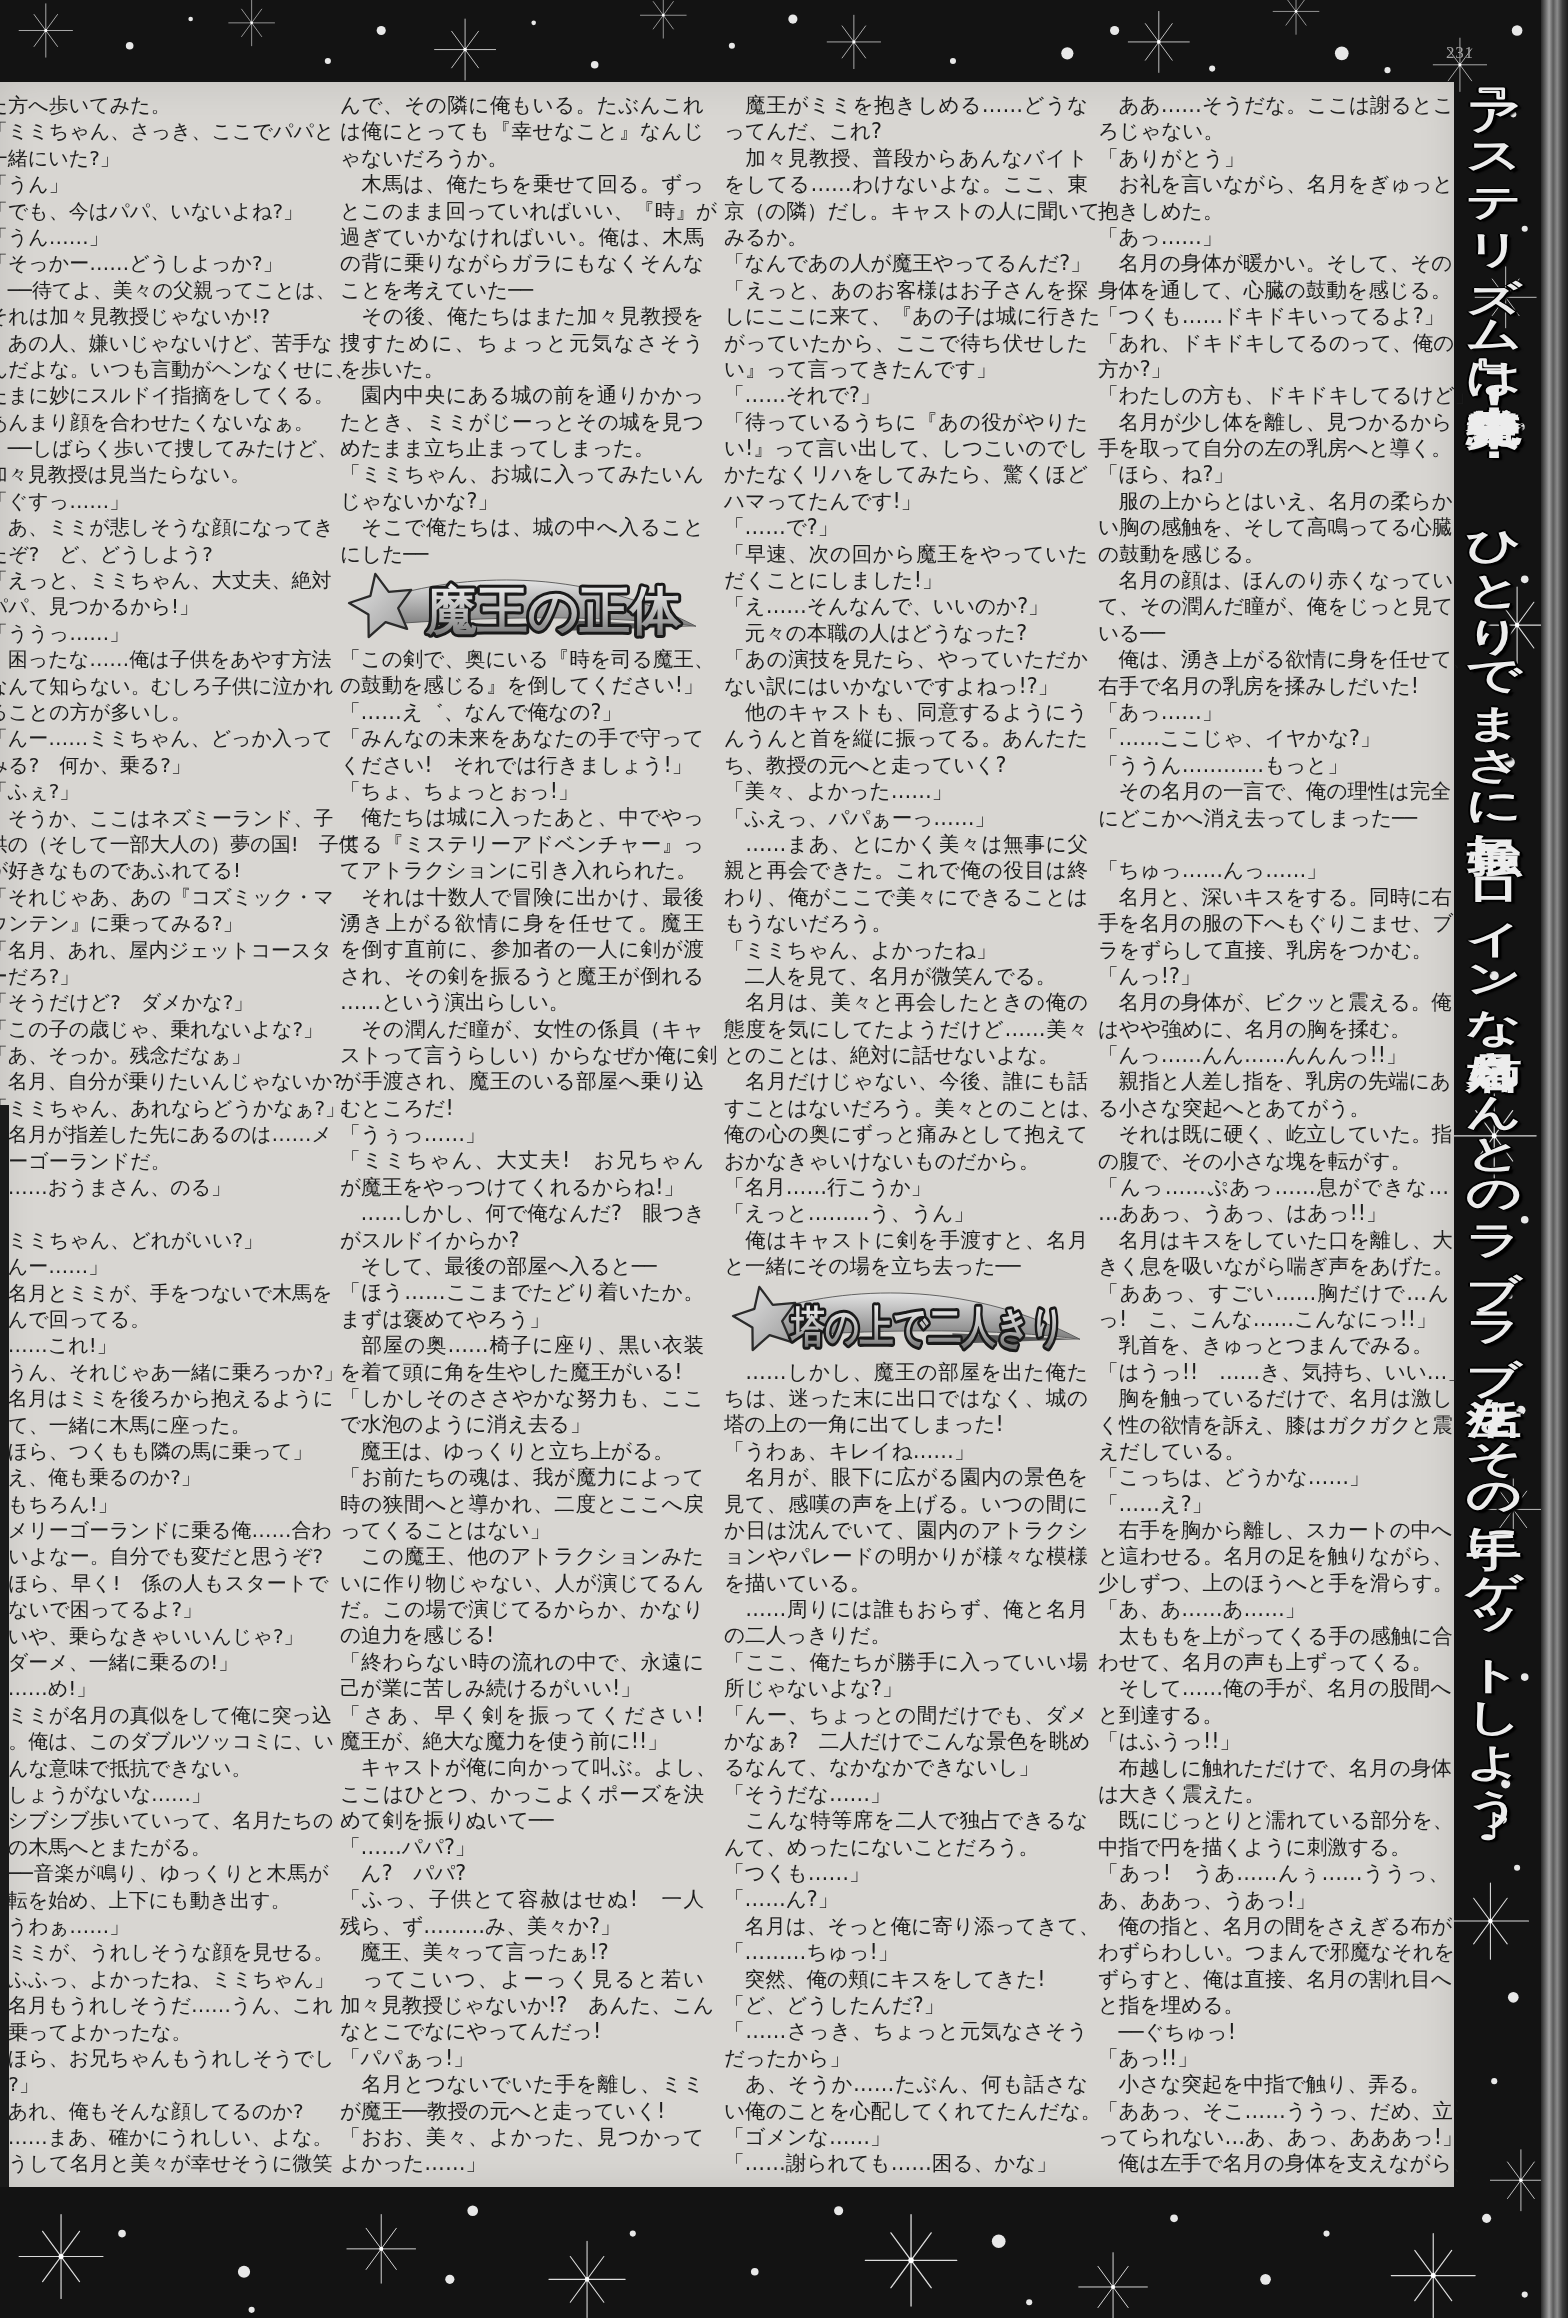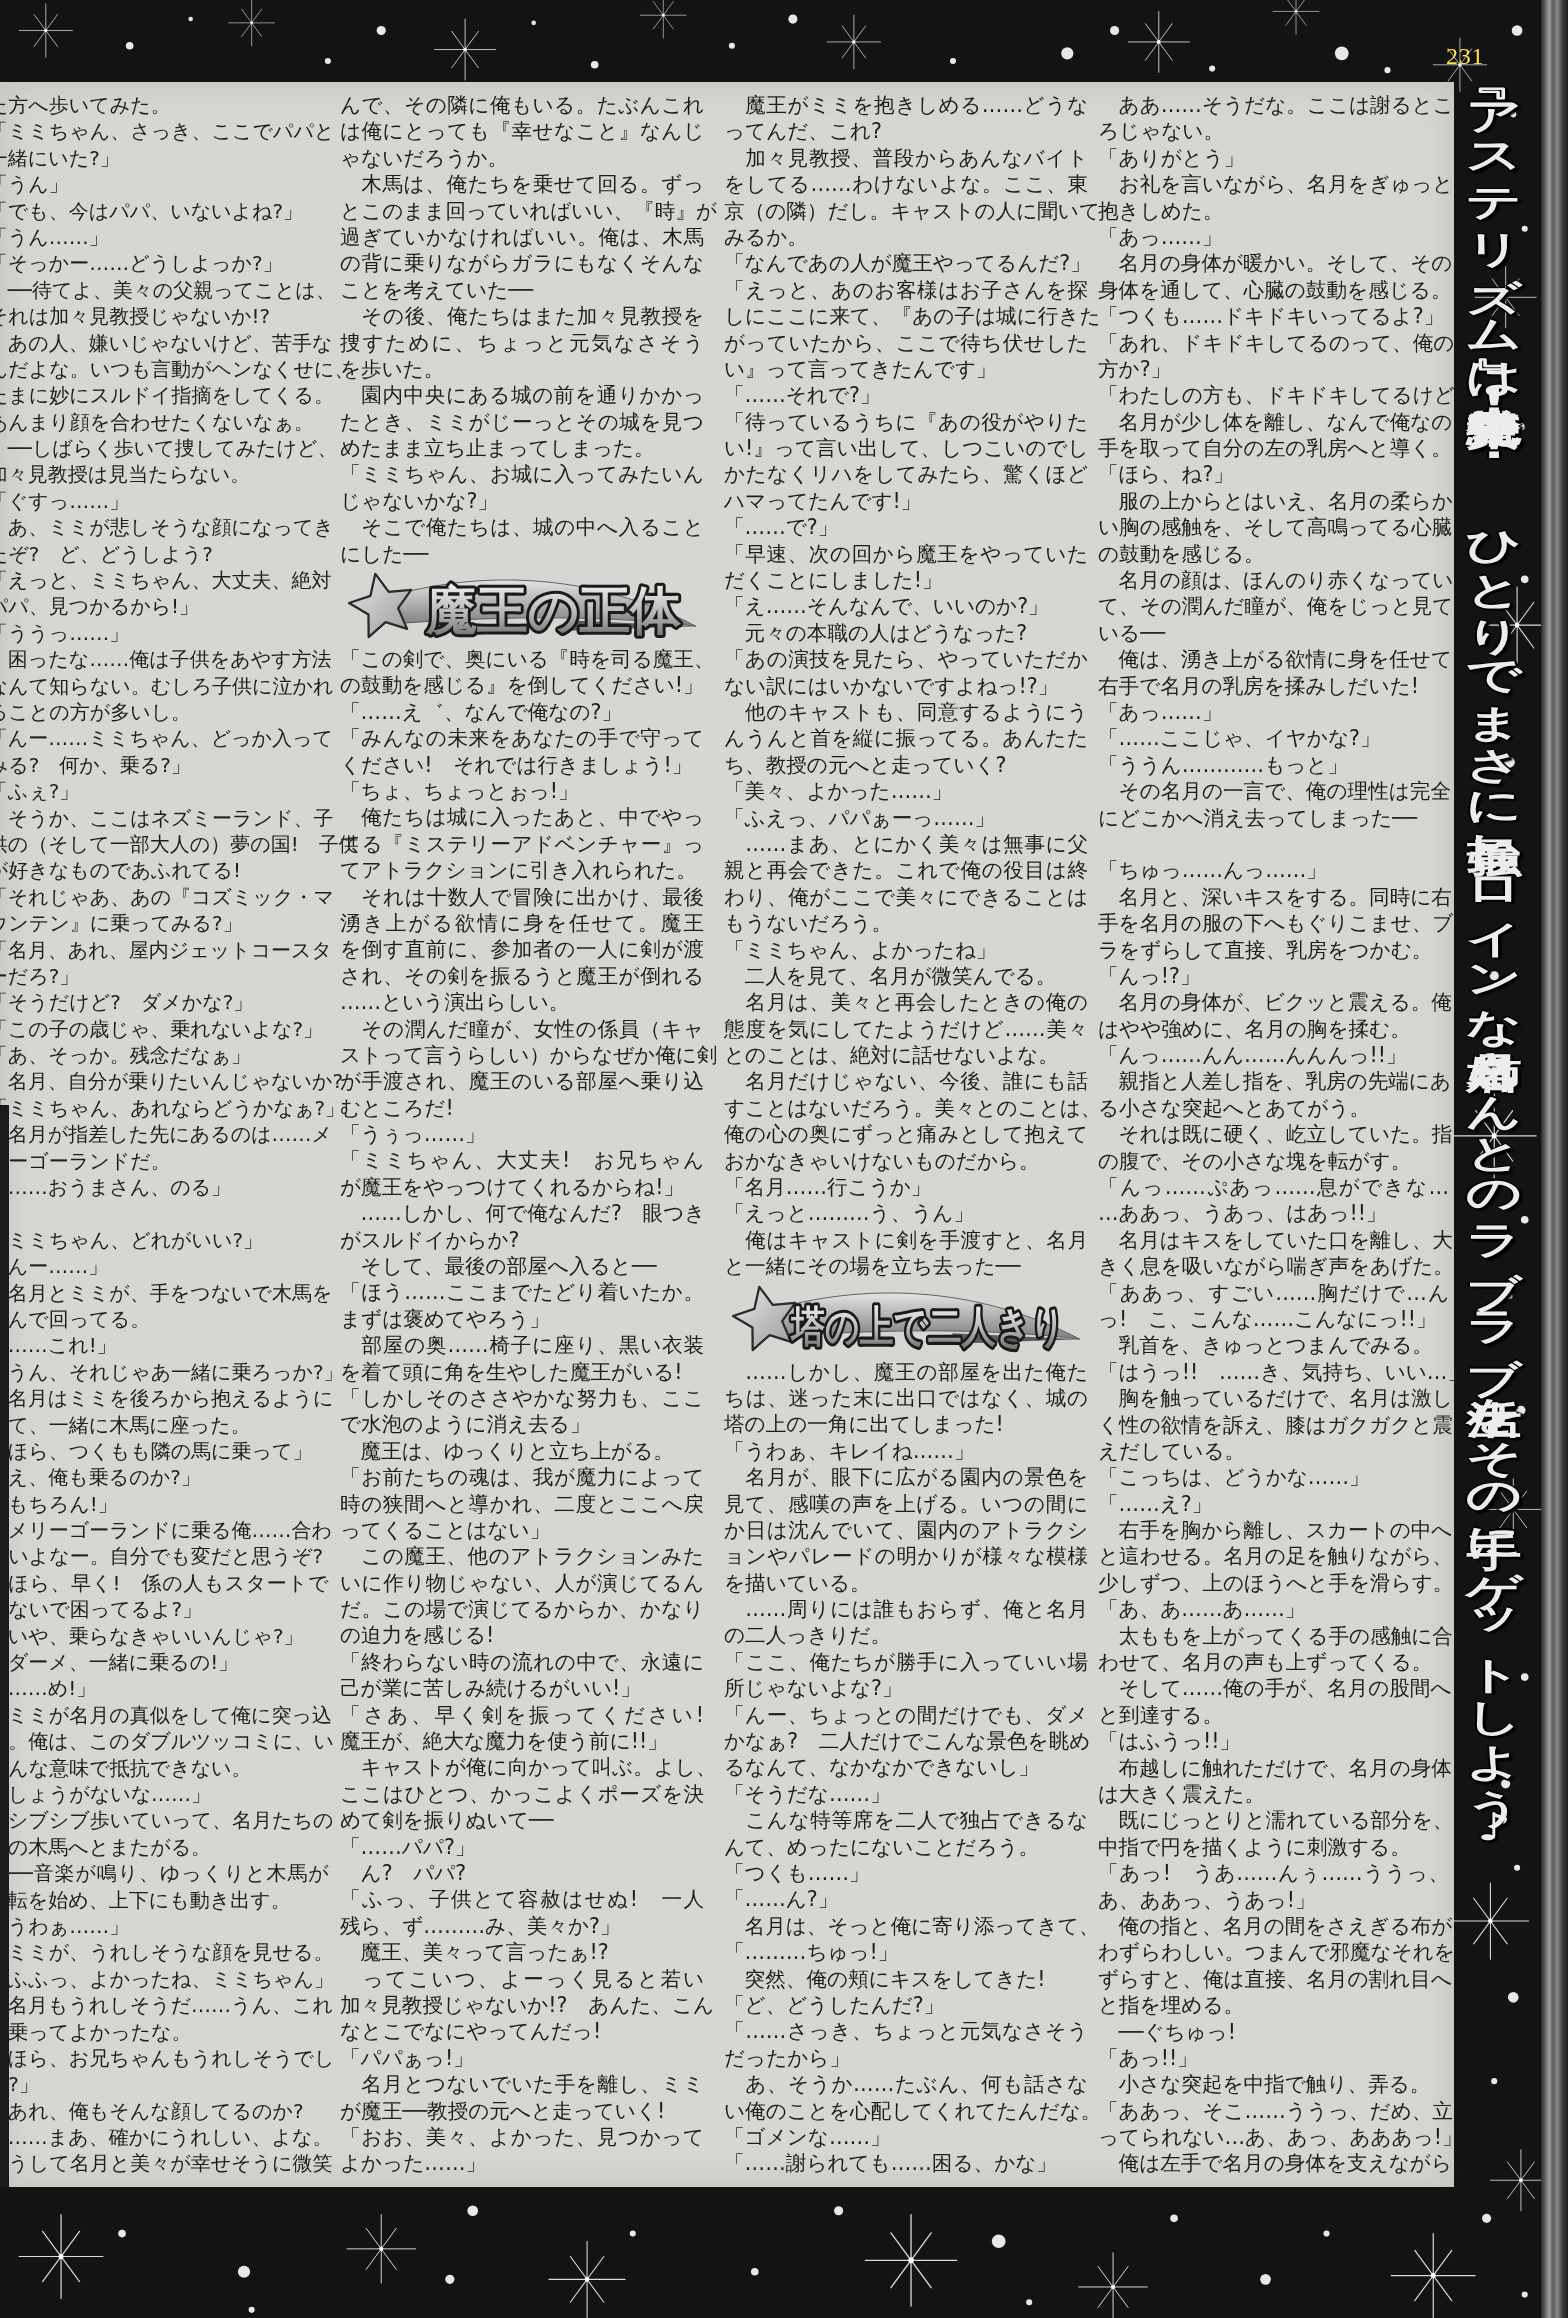--- a/index.html
+++ b/index.html
@@ -27,22 +27,22 @@
   #c1 { left: -12.2px; width: 341px; font-size: 20px; }
   #c2 { left: 340px; width: 364px; }
   #c3 { left: 724px; width: 364px; }
   #c4 { left: 1098px; width: 351px; }
   .scan-edge {
     position: absolute; left: 0; top: 1105px; width: 9.1px; height: 1082px;
     background: #1a1a1a; z-index: 3;
   }
   .pagenum {
     position: absolute; left: 1446px; top: 43px; z-index: 2;
-    font-family: "Liberation Serif", serif; font-size: 24px;
-    color: #fde047; letter-spacing: 0.8px;
+    font-family: "Liberation Serif", serif; font-size: 17px;
+    color: #a3a3a3; letter-spacing: 0.8px;
   }
   .banner {
     position: absolute; left: 1456px; top: 76px; width: 76px; height: 2134px;
     z-index: 2; display: flex; justify-content: center;
   }
   .banner-text {
     writing-mode: vertical-rl; text-orientation: upright;
     font-size: 38px; font-weight: bold; line-height: 76px;
     color: var(--banner, #ececec); white-space: nowrap;
     transform: scaleX(1.45);
@@ -435,21 +435,21 @@
       <div class="ln">「ありがとう」</div>
       <div class="ln full">　お礼を言いながら、名月をぎゅっと</div>
       <div class="ln">抱きしめた。</div>
       <div class="ln">「あっ……」</div>
       <div class="ln full">　名月の身体が暖かい。そして、その</div>
       <div class="ln">身体を通して、心臓の鼓動を感じる。</div>
       <div class="ln">「つくも……ドキドキいってるよ?」</div>
       <div class="ln full">「あれ、ドキドキしてるのって、俺の</div>
       <div class="ln">方か?」</div>
       <div class="ln">「わたしの方も、ドキドキしてるけど」</div>
-      <div class="ln full">　名月が少し体を離し、なんで俺なの</div>
+      <div class="ln full">　名月が少し体を離し、見つかるから</div>
       <div class="ln">手を取って自分の左の乳房へと導く。</div>
       <div class="ln">「ほら、ね?」</div>
       <div class="ln full">　服の上からとはいえ、名月の柔らか</div>
       <div class="ln full">い胸の感触を、そして高鳴ってる心臓</div>
       <div class="ln">の鼓動を感じる。</div>
       <div class="ln full">　名月の顔は、ほんのり赤くなってい</div>
       <div class="ln full">て、その潤んだ瞳が、俺をじっと見て</div>
       <div class="ln">いる──</div>
       <div class="ln full">　俺は、湧き上がる欲情に身を任せて、</div>
       <div class="ln">右手で名月の乳房を揉みしだいた!</div>

